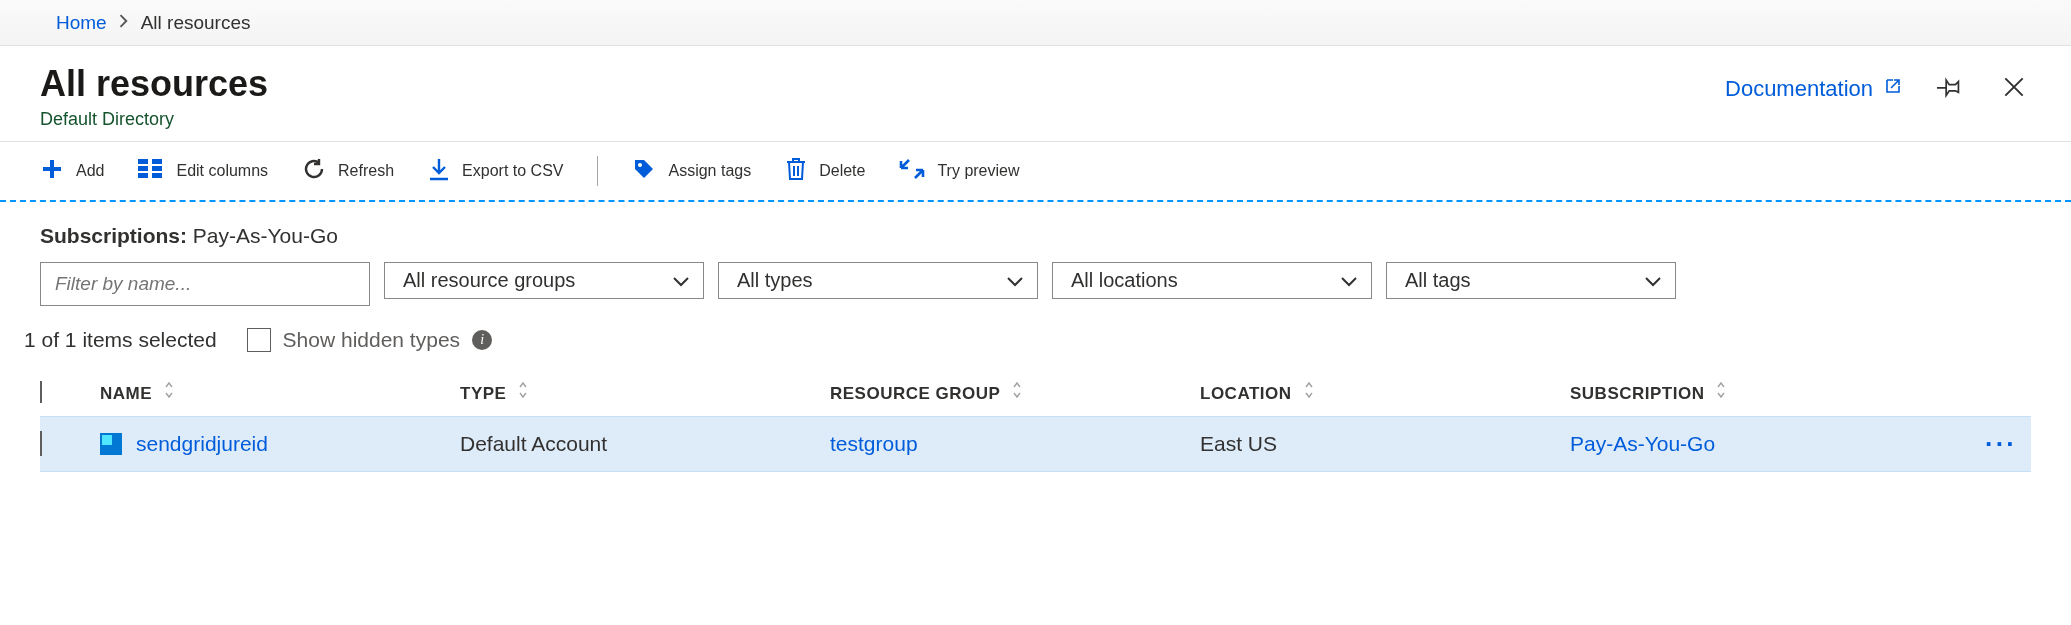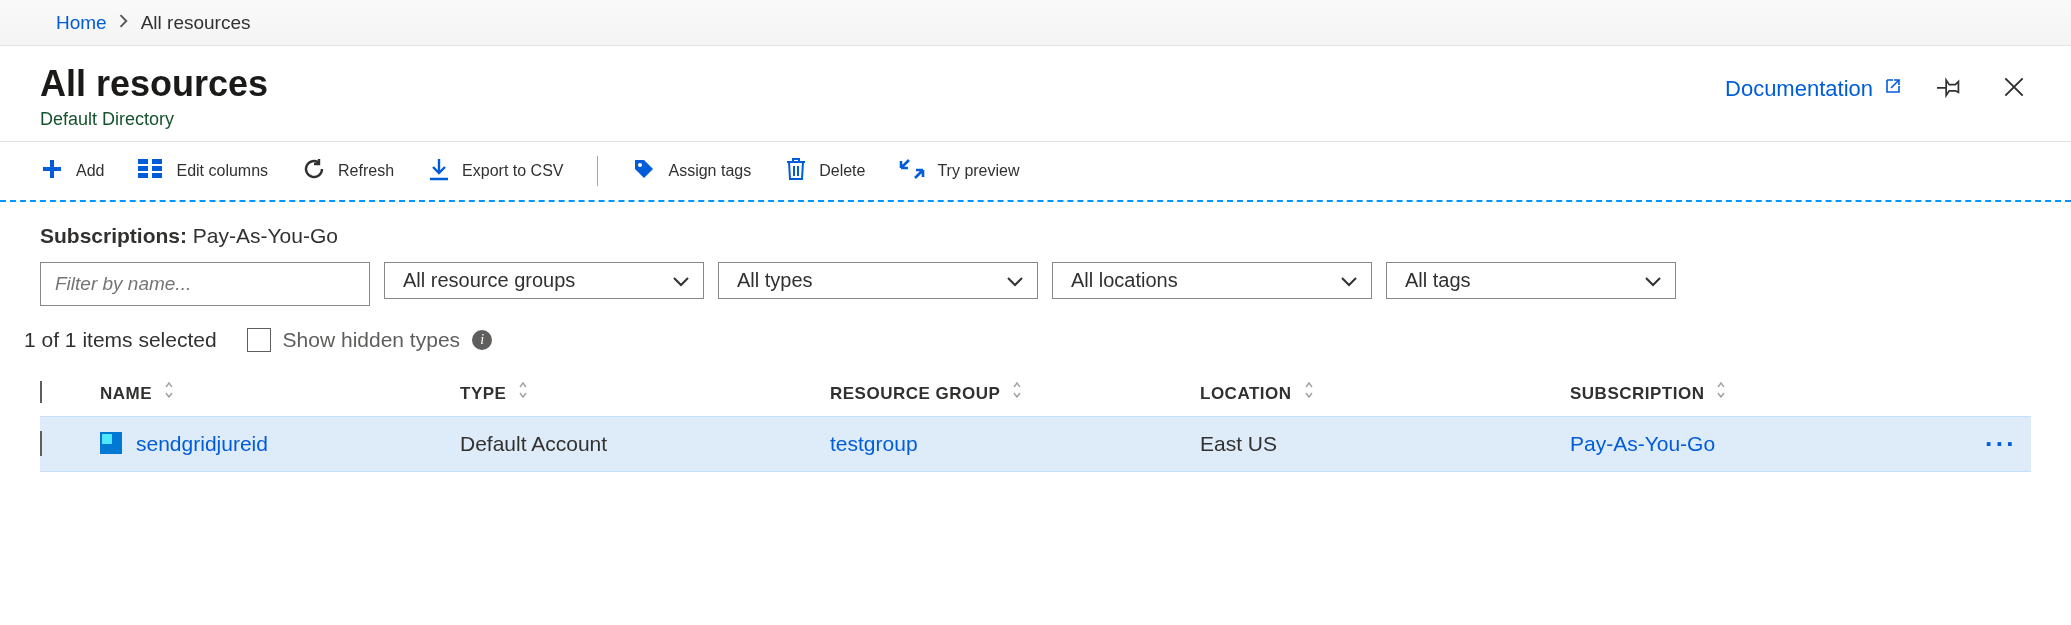--- a/index.html
+++ b/index.html
@@ -193,21 +193,21 @@
     display: grid;
     grid-template-columns: 60px 360px 370px 370px 370px 1fr 60px;
     align-items: center;
     height: 56px;
     background: #deecf9;
     border-top: 1px solid #c7e0f4;
     border-bottom: 1px solid #c7e0f4;
     font-size: 21px;
   }
   .data-row .link { color: #015cda; cursor: pointer; }
-  .row-name-cell { display: flex; gap: 14px; }
+  .row-name-cell { display: flex; align-items: center; gap: 14px; }
   .row-icon {
     width: 22px;
     height: 22px;
     background: #0078d4;
     position: relative;
     display: inline-block;
   }
   .row-icon::after {
     content: "";
     position: absolute;

